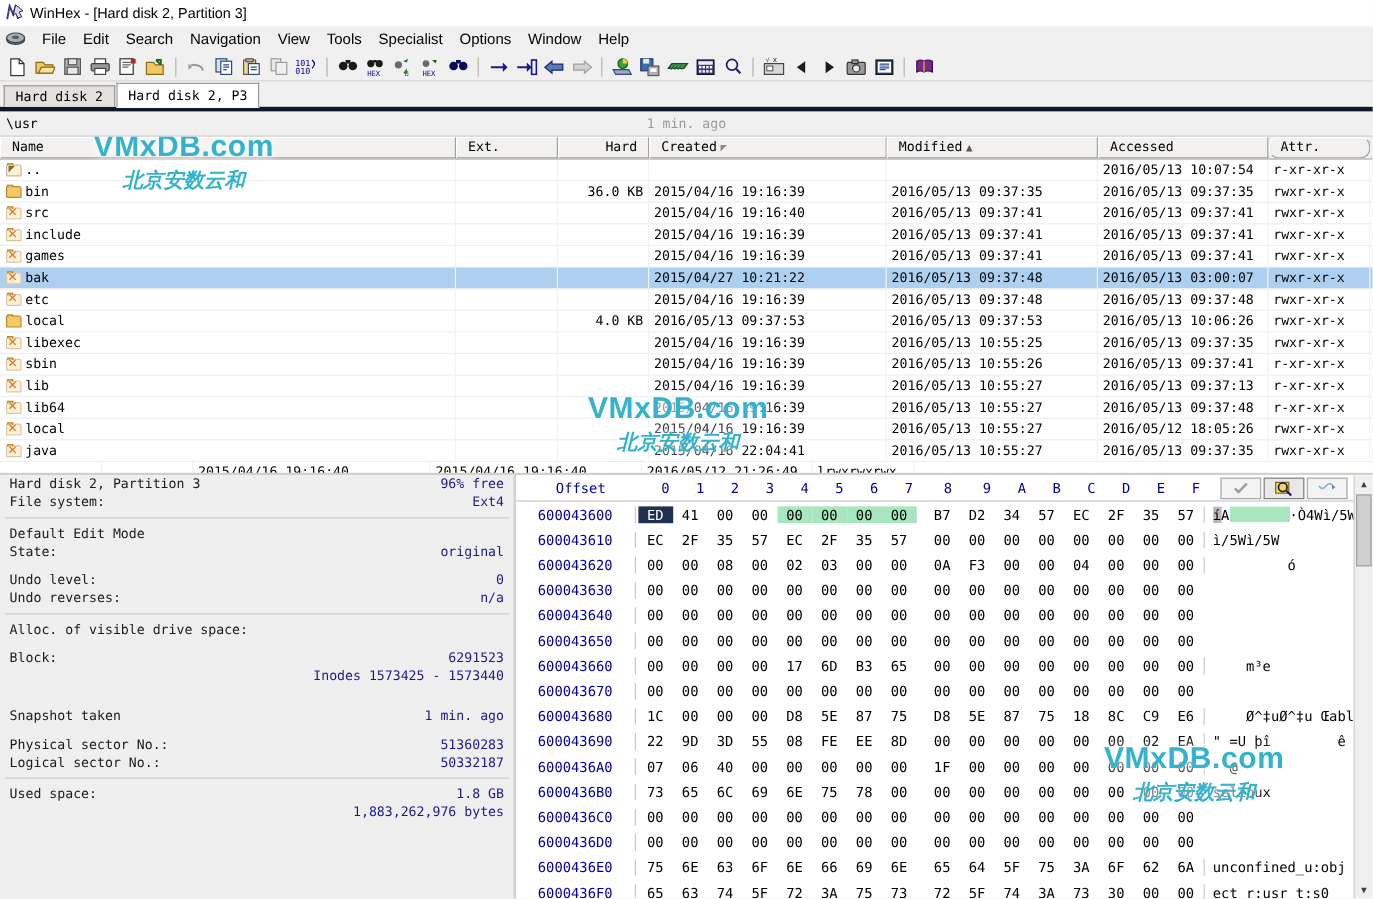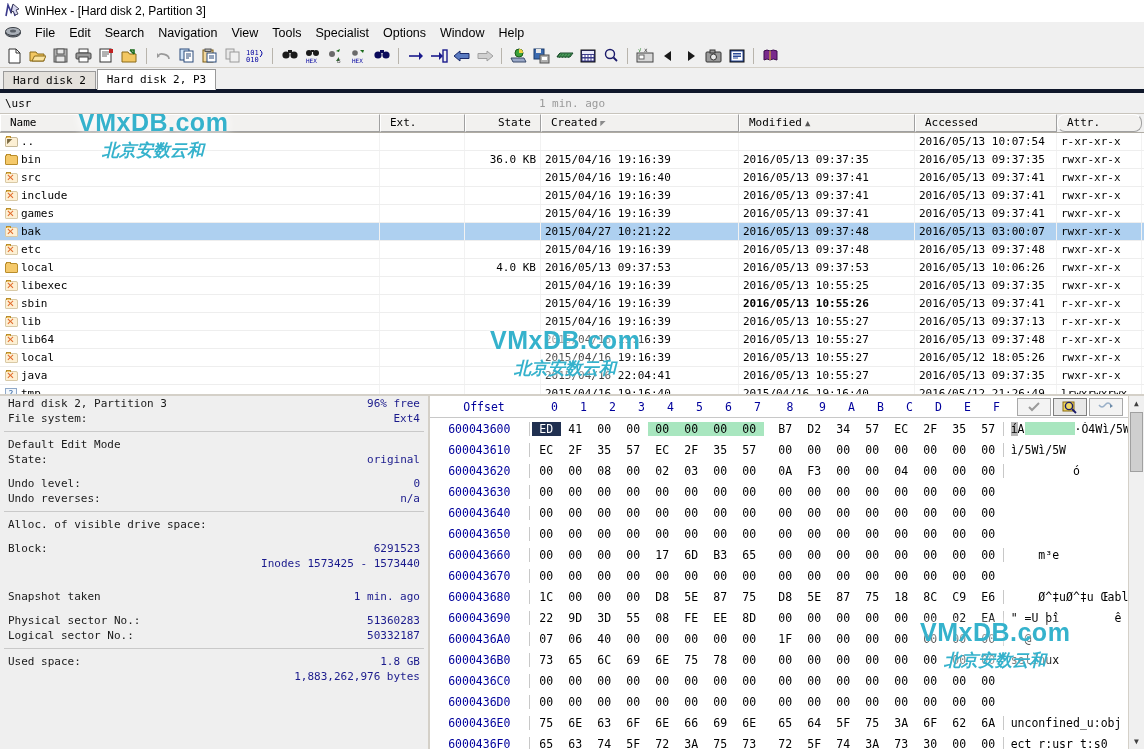--- a/index.html
+++ b/index.html
@@ -391,21 +391,21 @@
 
   <div class="pathbar">
     <span class="p">\usr</span>
     <span class="snap">1 min. ago</span>
   </div>
 
   <div class="dirwrap">
     <div class="dirhead" id="dir-head">
         <div class="hc" style="width: 380px;"><span>Name</span></div>
         <div class="hc" style="width: 85px;"><span>Ext.</span></div>
-        <div class="hc r" style="width: 76px;"><span>State</span></div>
+        <div class="hc r" style="width: 76px;"><span>Hard</span></div>
         <div class="hc" style="width: 198px;"><span>Created</span><span class="sortgl" style="color: rgb(138, 138, 138);">◤</span></div>
         <div class="hc" style="width: 176px;"><span>Modified</span><span class="sortgl">▲</span></div>
         <div class="hc" style="width: 142px;"><span>Accessed</span></div>
         <div class="hc" style="width: 85px; border-radius: 8px;"><span>Attr.</span></div>
       </div>
     <div class="rows" id="dir-rows">
         <div class="row">
           <div class="cell c-name" style="width: 380px;">
             <span class="ico up">
               <span class="fold"></span>
@@ -542,21 +542,21 @@
           <div class="cell c-name" style="width: 380px;">
             <span class="ico dim">
               <span class="fold"></span>
               <span class="xm">✕</span>
             </span>
             <span>sbin</span>
           </div>
           <div class="cell" style="width: 85px;"></div>
           <div class="cell r" style="width: 76px;"></div>
           <div class="cell" style="width: 198px;">2015/04/16   19:16:39</div>
-          <div class="cell" style="width: 176px; font-weight: bold;">2016/05/13   10:55:26</div>
+          <div class="cell" style="width: 176px;">2016/05/13   10:55:26</div>
           <div class="cell" style="width: 142px;">2016/05/13   09:37:41</div>
           <div class="cell" style="width: 85px;">r-xr-xr-x</div>
         </div>
         <div class="row">
           <div class="cell c-name" style="width: 380px;">
             <span class="ico dim">
               <span class="fold"></span>
               <span class="xm">✕</span>
             </span>
             <span>lib</span>
@@ -607,26 +607,20 @@
             <span>java</span>
           </div>
           <div class="cell" style="width: 85px;"></div>
           <div class="cell r" style="width: 76px;"></div>
           <div class="cell" style="width: 198px;">2015/04/16   22:04:41</div>
           <div class="cell" style="width: 176px;">2016/05/13   10:55:27</div>
           <div class="cell" style="width: 142px;">2016/05/13   09:37:35</div>
           <div class="cell" style="width: 85px;">rwxr-xr-x</div>
         </div>
         <div class="row">
-          <div class="cell c-name" style="width: 380px;">
-            <span class="ico">
-              <span class="qm">?</span>
-            </span>
-            <span>tmp</span>
-          </div>
           <div class="cell" style="width: 85px;"></div>
           <div class="cell r" style="width: 76px;"></div>
           <div class="cell" style="width: 198px;">2015/04/16   19:16:40</div>
           <div class="cell" style="width: 176px;">2015/04/16   19:16:40</div>
           <div class="cell" style="width: 142px;">2016/05/12   21:26:49</div>
           <div class="cell" style="width: 85px;">lrwxrwxrwx</div>
         </div>
       </div>
 
     <div class="wm" style="left:78px;top:-6px;">

